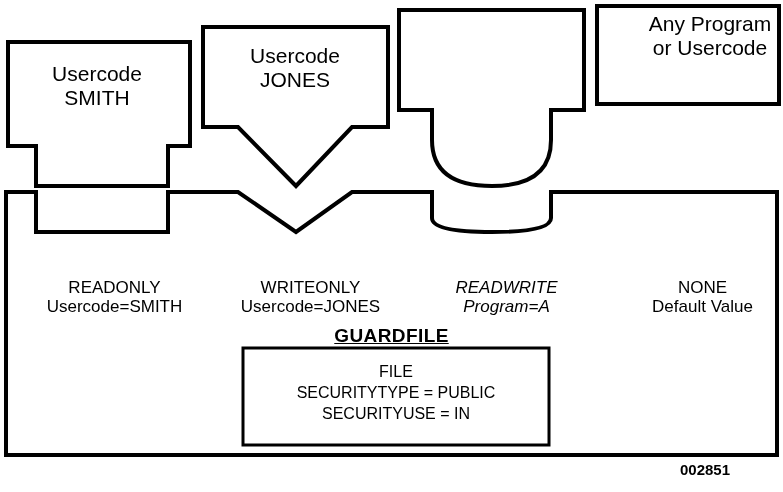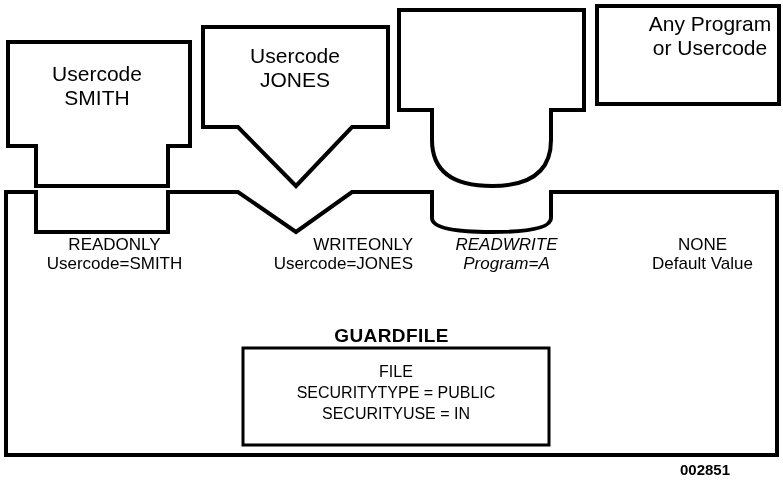--- a/index.html
+++ b/index.html
@@ -37,34 +37,36 @@
     font-size: 21px;
   }
   #lbl-smith  { left: 8px;   top: 62px;  width: 178px; }
   #lbl-jones  { left: 201px; top: 44px;  width: 188px; }
   #lbl-proga  { left: 397px; top: 28px;  width: 192px; }
   #lbl-any    { left: 620px; top: 12px;  width: 180px; }
 
   
   .col-caption {
     font-size: 17px;
+    margin-top: 43px;
   }
   #cap-readonly  { left: 12px;  top: 235px; width: 205px; }
-  #cap-writeonly { left: 208px; top: 235px; width: 205px; text-align: right; }
+  #cap-writeonly { left: 208px; top: 235px; width: 205px; }
   #cap-readwrite { left: 404px; top: 235px; width: 205px; font-style: italic; }
   #cap-none      { left: 600px; top: 235px; width: 205px; }
 
   
   #guardfile-title {
     left: 0px;
     top: 325px;
     width: 783px;
     font-size: 19px;
     font-weight: bold;
     letter-spacing: 0.4px;
+    text-decoration: underline;
   }
 
   
   #guardfile-box-text {
     left: 243px;
     top: 362px;
     width: 306px;
     font-size: 16px;
     line-height: 1.30;
   }

